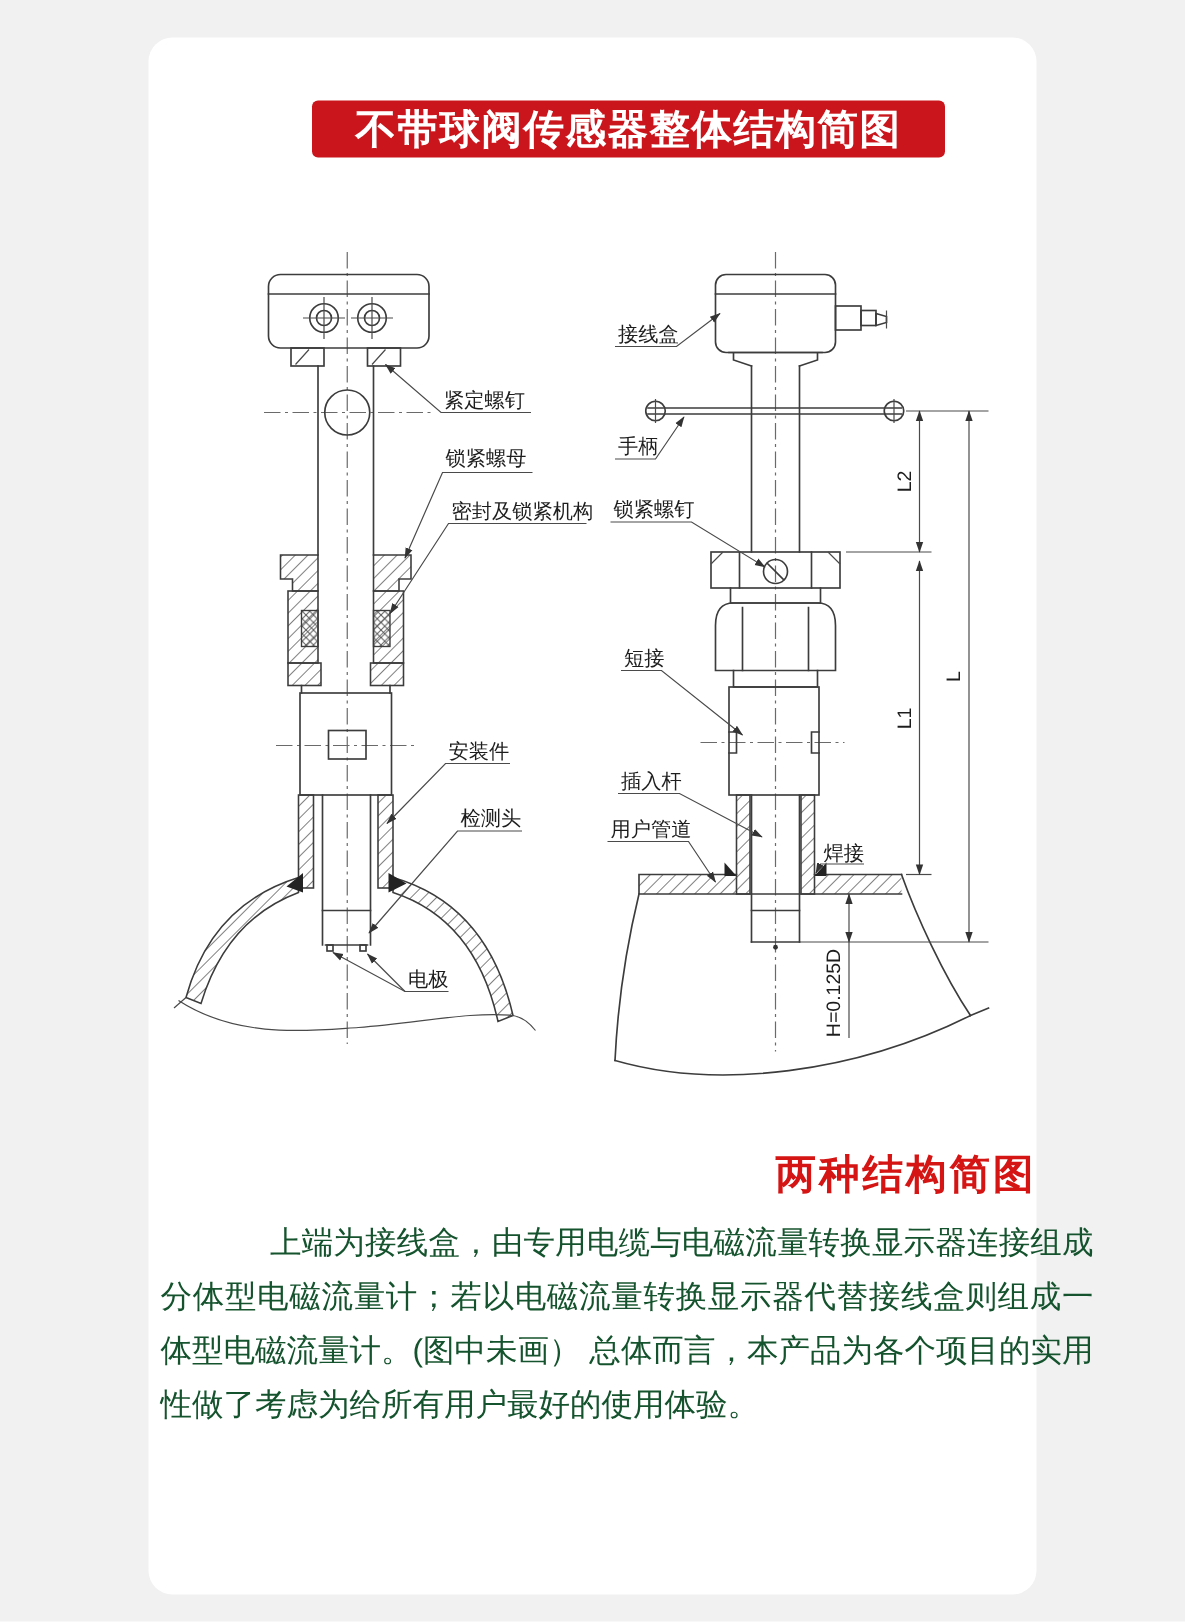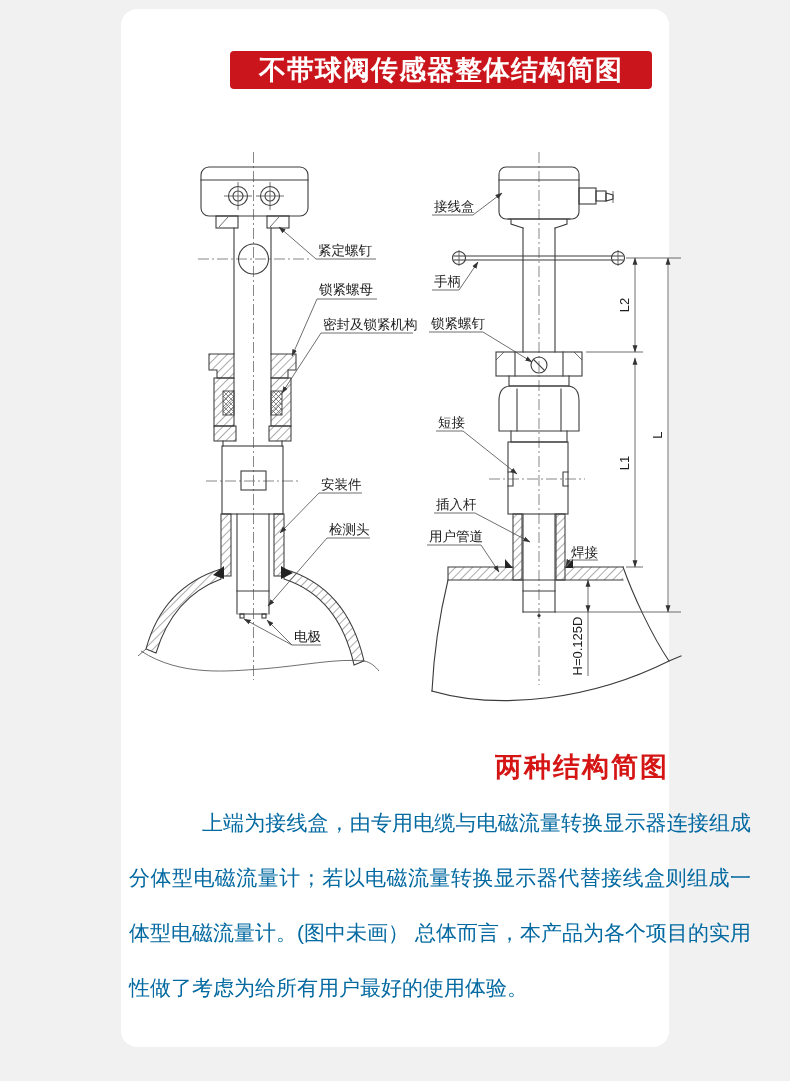--- a/index.html
+++ b/index.html
@@ -4,22 +4,22 @@
 <style>
   html,body{margin:0;padding:0;}
   body{
     width:790px;height:1081px;
     background:#f1f1f2;
     font-family:"Liberation Sans","DejaVu Sans",sans-serif;
     position:relative;
   }
   .card{
     position:relative;
-    width:548px;height:1038px;
-    margin:9px auto 18px auto;
+    width:592px;height:1038px;
+    margin:25px auto 18px auto;
     background:#ffffff;
     border-radius:16px;
   }
   .banner{
     position:absolute;top:42px;left:109px;
     width:422px;height:38px;
     background:#c9151b;
     border-radius:4px;
     color:#ffffff;
     font-size:27px;font-weight:bold;letter-spacing:1px;
@@ -30,22 +30,22 @@
     position:absolute;top:120px;left:0;
   }
   .section-heading{
     position:absolute;top:740px;left:0;width:100%;
     text-align:right;
     color:#d51414;font-size:27px;font-weight:bold;letter-spacing:2px;
   }
   .desc{
     position:absolute;top:786px;left:8px;width:622px;
     margin:0;
-    color:#0369a1;
-    font-size:21px;line-height:55px;
+    color:#14532d;
+    font-size:21px;line-height:36px;
     text-indent:73px;
     text-align:justify;
   }
   
   .ln{stroke:#3c3c3c;stroke-width:1.1;fill:none;stroke-linecap:square;}
   .lnf{stroke:#3c3c3c;stroke-width:1.1;fill:none;}
   .thin{stroke:#4a4a4a;stroke-width:0.8;fill:none;}
   .cl{stroke:#6a6a6a;stroke-width:0.8;fill:none;stroke-dasharray:11 3 2 3;}
   .hat{fill:url(#h1);stroke:#3c3c3c;stroke-width:1.05;}
   .xhat{fill:url(#h2);stroke:#3c3c3c;stroke-width:0.9;}

